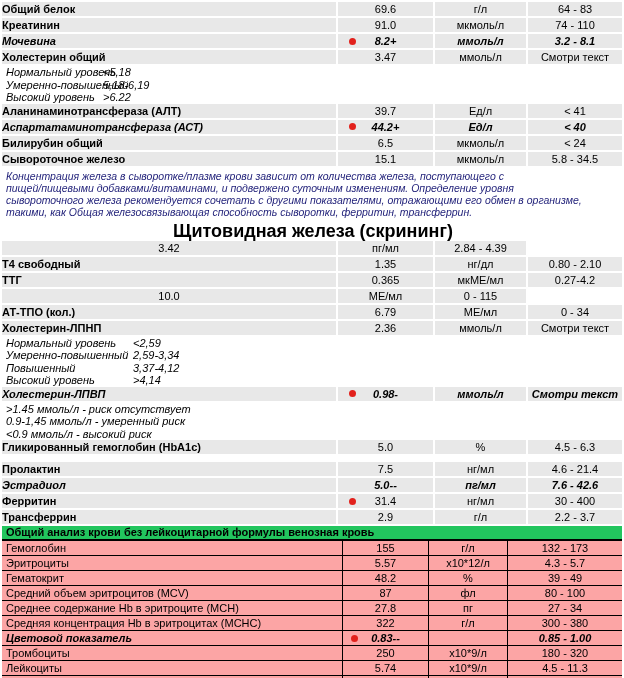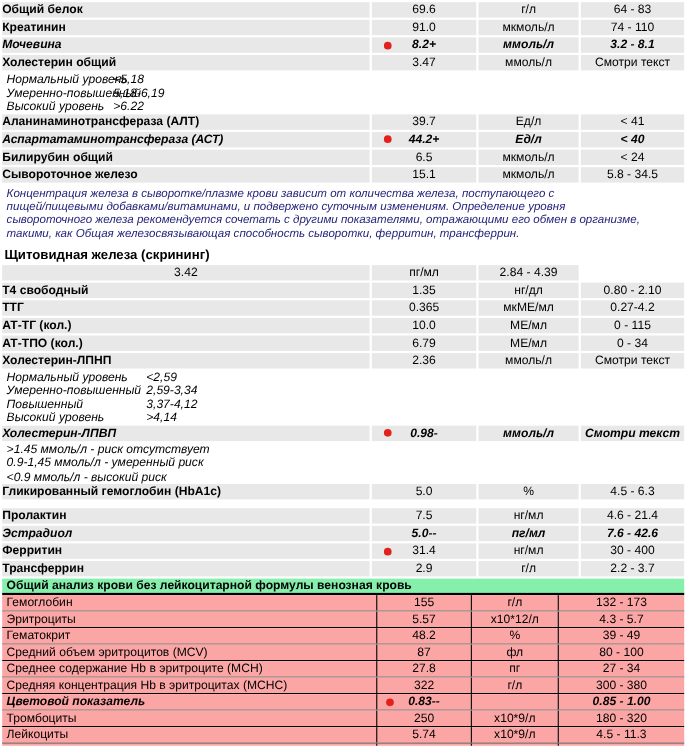--- a/index.html
+++ b/index.html
@@ -57,27 +57,27 @@
   .para {
     font-style: italic; font-size: 10.5px;
     line-height: 12.3px;
     color: #1f1f78;
     padding: 2px 8px 2px 4px;
   }
   .para .para-line { display: block; white-space: nowrap; }
 
   
   .section-title {
-    font-size: 12px; line-height: 15px; font-weight: bold;
-    margin: 3px 0 2px 0; padding-left: 2px;
+    font-size: 18px; line-height: 15px; font-weight: bold;
+    margin: 3px 0 2px 0; padding-left: 2px; text-align: center;
   }
 
   
   .table-header {
-    background: #86efac;
+    background: #22c55e;
     border-bottom: 2px solid #000;
     font-weight: bold; font-size: 11px;
     height: 15px; line-height: 13px;
     padding-left: 4px; margin-top: 1px;
     white-space: nowrap; overflow: hidden;
   }
   .g-row {
     display: grid;
     grid-template-columns: 340px 86px 79px 1fr;
     border-bottom: 1px solid #000;
@@ -181,21 +181,20 @@
       <div class="r-cell c-unit"><span class="txt">нг/дл</span></div>
       <div class="r-cell c-ref"><span class="txt">0.80 - 2.10</span></div>
     </div>
     <div class="r-row">
       <div class="r-cell c-name"><span class="txt">ТТГ</span></div>
       <div class="r-cell c-value"><span class="txt">0.365</span></div>
       <div class="r-cell c-unit"><span class="txt">мкМЕ/мл</span></div>
       <div class="r-cell c-ref"><span class="txt">0.27-4.2</span></div>
     </div>
     <div class="r-row">
-      <div class="r-cell c-name"><span class="txt">АТ-ТГ (кол.)</span></div>
       <div class="r-cell c-value"><span class="txt">10.0</span></div>
       <div class="r-cell c-unit"><span class="txt">МЕ/мл</span></div>
       <div class="r-cell c-ref"><span class="txt">0 - 115</span></div>
     </div>
     <div class="r-row">
       <div class="r-cell c-name"><span class="txt">АТ-ТПО (кол.)</span></div>
       <div class="r-cell c-value"><span class="txt">6.79</span></div>
       <div class="r-cell c-unit"><span class="txt">МЕ/мл</span></div>
       <div class="r-cell c-ref"><span class="txt">0 - 34</span></div>
     </div>

